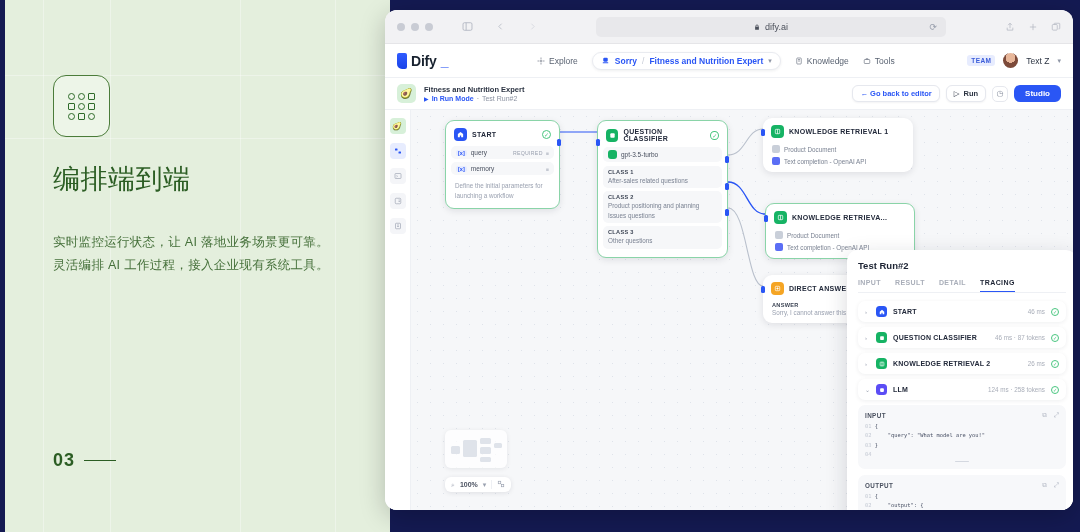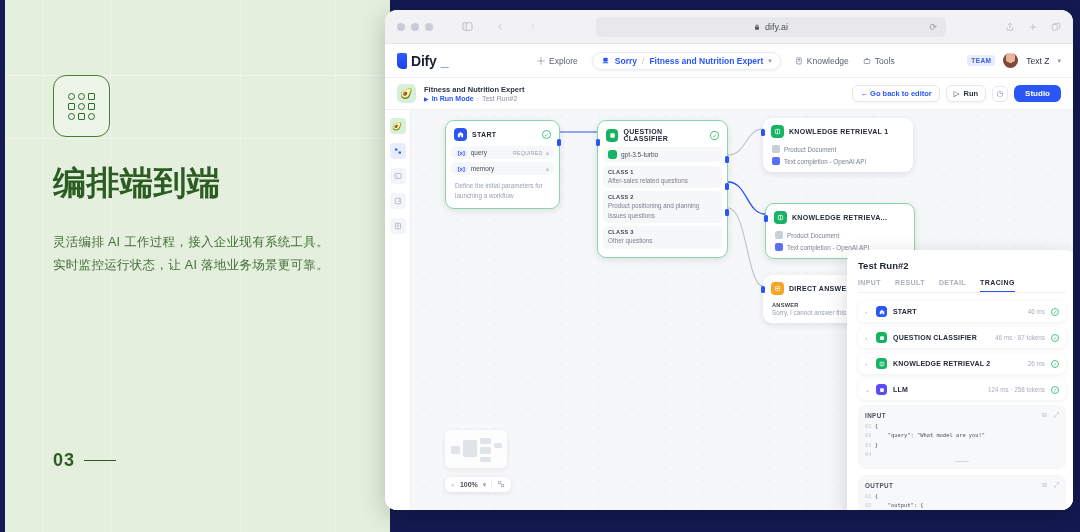--- a/index.html
+++ b/index.html
@@ -27,21 +27,21 @@
     background: #edf5e8;
     display: flex; align-items: center; justify-content: center;
   }
   .dot-grid { display: grid; grid-template-columns: repeat(3, 7px); grid-template-rows: repeat(3, 7px); gap: 3px; }
   .dg-cell { width: 7px; height: 7px; border: 1.6px solid #2f6b2a; }
   .dg-round { border-radius: 50%; }
   .dg-sq { border-radius: 1px; }
 
   .headline {
     position: absolute; left: 48px; top: 160px;
-    font-size: 33px; font-weight: 700; color: #2b5d23;
+    font-size: 27px; font-weight: 400; color: #2b5d23;
     line-height: 1.42; letter-spacing: 0.5px;
   }
   .headline .l2 { display: block; }
   .subtext {
     position: absolute; left: 48px; top: 231px;
     font-size: 12.5px; color: #45703a; line-height: 1.85; letter-spacing: 0.3px;
   }
   .page-num {
     position: absolute; left: 48px; top: 450px;
     display: flex; align-items: center; gap: 9px;
@@ -266,22 +266,22 @@
           <div class="dg-cell dg-sq"></div>
           <div class="dg-cell dg-round"></div>
       </div>
     </div>
 
     <div class="headline">
       <span class="l1">编排端到端</span>
     </div>
 
     <div class="subtext">
+      <div>实时监控运行状态，让 AI 落地业务场景更可靠。</div>
       <div>灵活编排 AI 工作过程，接入企业现有系统工具。</div>
-      <div>实时监控运行状态，让 AI 落地业务场景更可靠。</div>
     </div>
 
     <div class="page-num">
       <span>03</span>
       <span class="dash"></span>
     </div>
 
   </div>
 
   <div class="browser">

